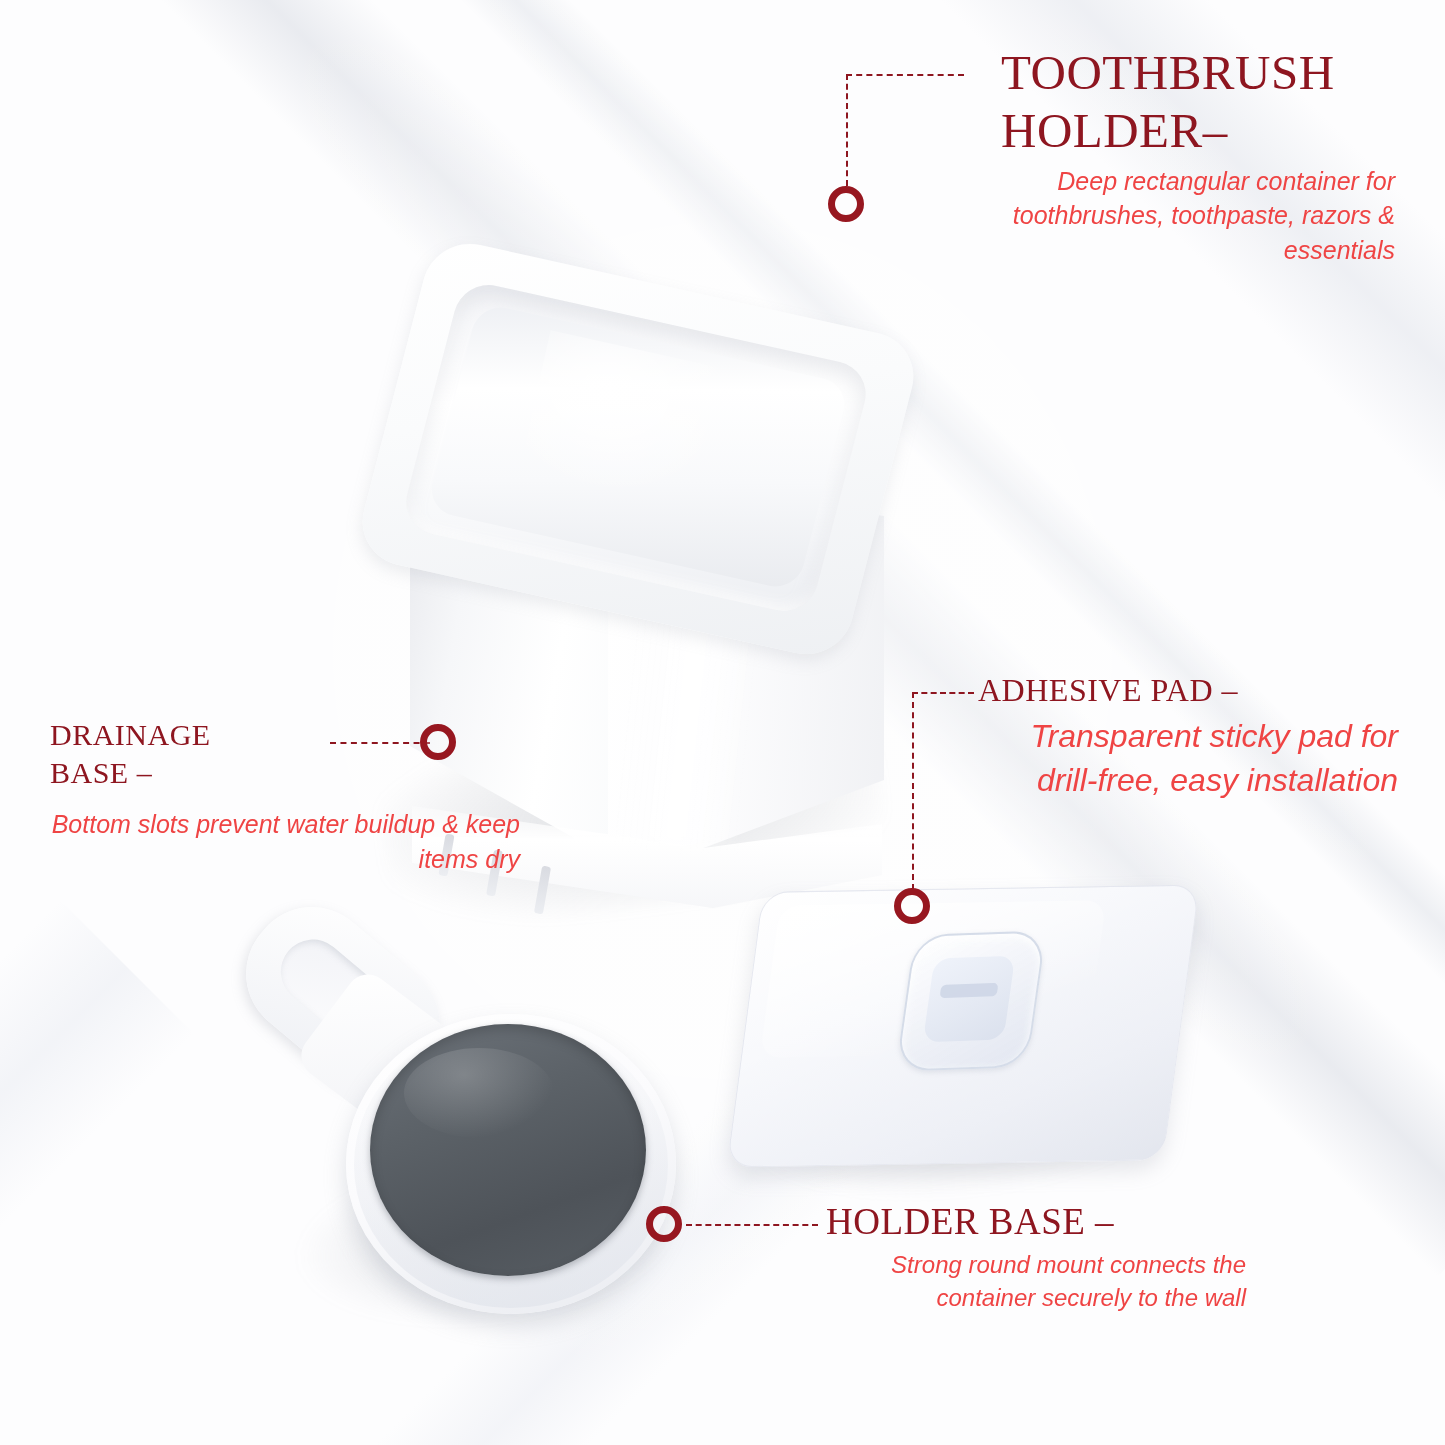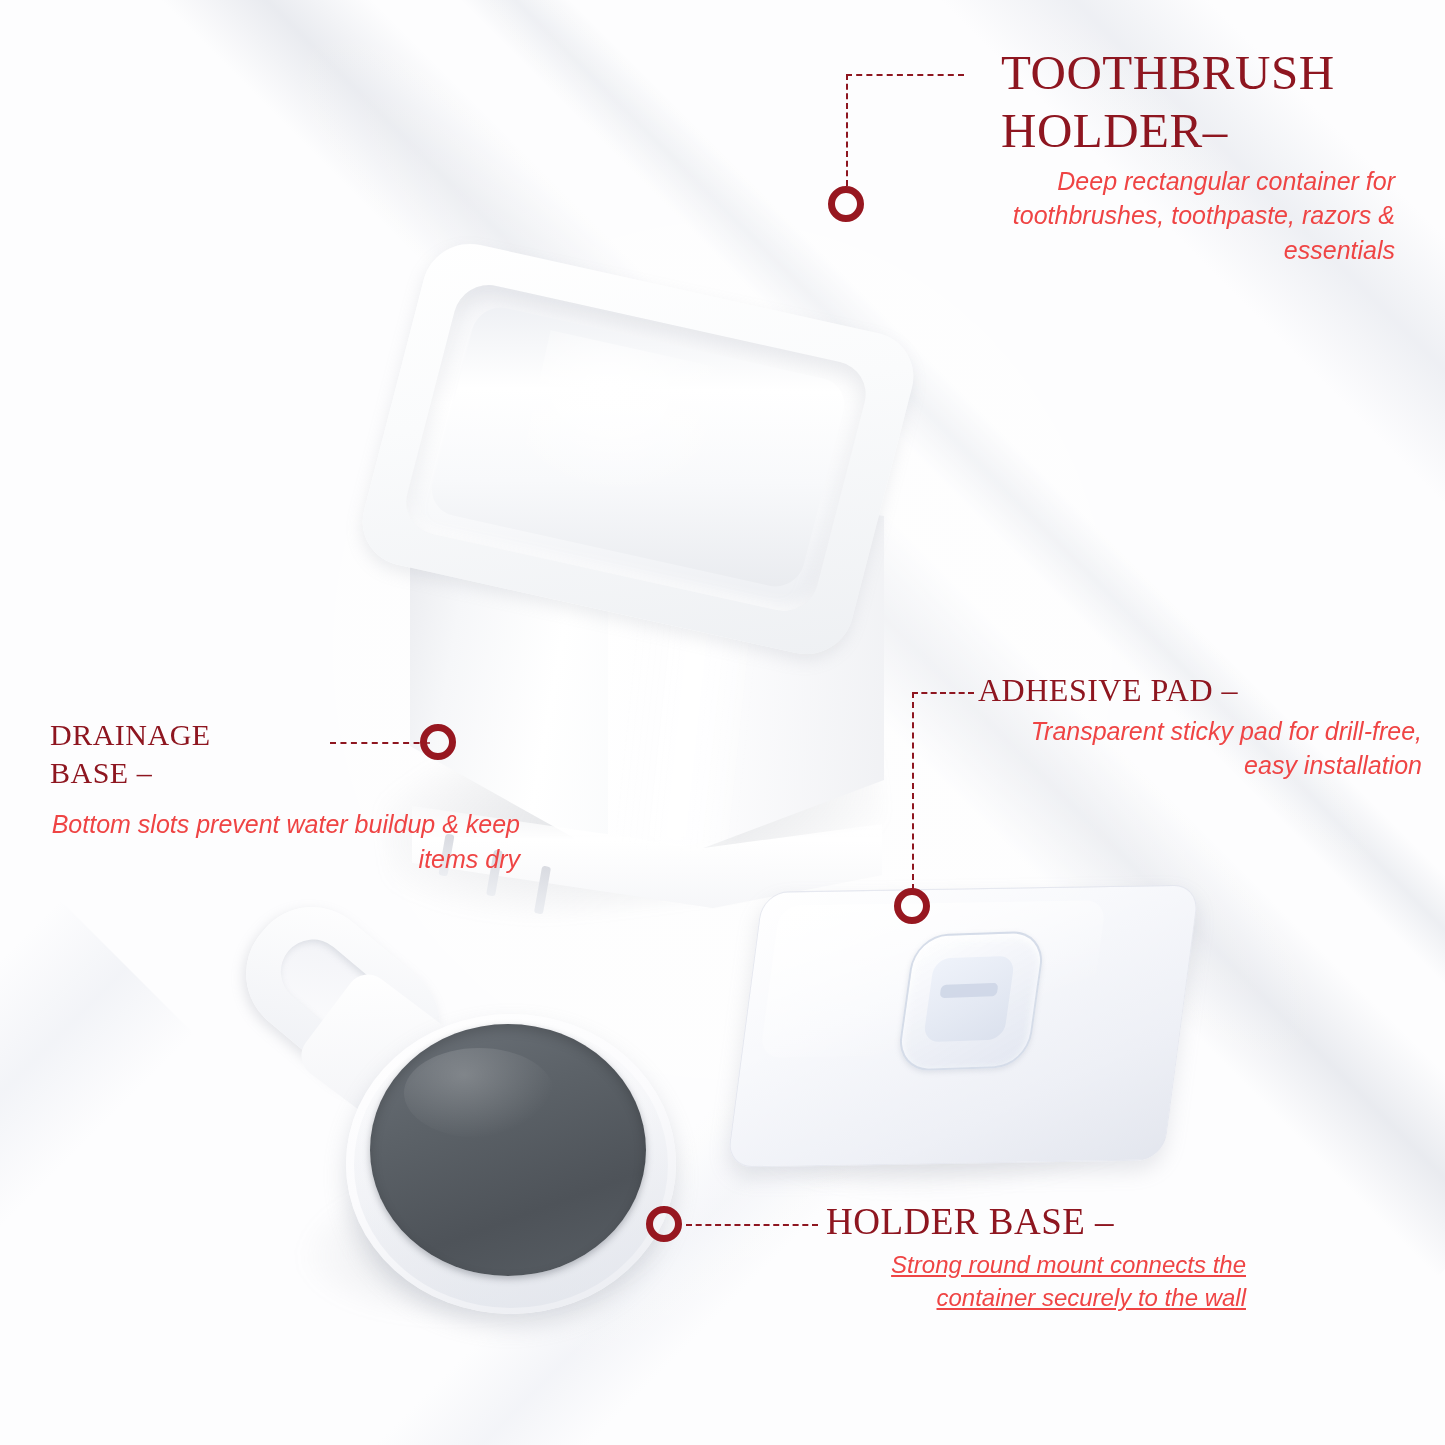--- a/index.html
+++ b/index.html
@@ -57,29 +57,29 @@
     margin-top:4px;
     text-align:right;
   }
 
   #co-toothbrush{left:975px;top:44px;width:430px;}
   #co-toothbrush .c-title{font-size:49px;margin-left:26px;}
   #co-toothbrush .c-body{font-size:25px;width:420px;}
 
   #co-adhesive{left:978px;top:672px;width:430px;}
   #co-adhesive .c-title{font-size:32px;}
-  #co-adhesive .c-body{font-size:25px;width:420px;margin-left:24px;}
+  #co-adhesive .c-body{font-size:32px;width:420px;}
 
   #co-drainage{left:50px;top:716px;width:470px;}
   #co-drainage .c-title{font-size:30px;line-height:1.25;}
   #co-drainage .c-body{font-size:25px;width:470px;margin-top:16px;}
 
   #co-holderbase{left:826px;top:1194px;width:430px;margin-top:6px;}
   #co-holderbase .c-title{font-size:37px;}
-  #co-holderbase .c-body{font-size:24px;width:420px;text-decoration:underline;}
+  #co-holderbase .c-body{font-size:24px;width:420px;}
 
   
   .leader{position:absolute;}
   .leader .seg-h{position:absolute;height:0;border-top:2px dashed #8e1620;}
   .leader .seg-v{position:absolute;width:0;border-left:2px dashed #8e1620;}
   .ring{
     position:absolute;width:36px;height:36px;border-radius:50%;
     border:7px solid #971720;background:rgba(255,255,255,.25);
     box-sizing:border-box;
   }

